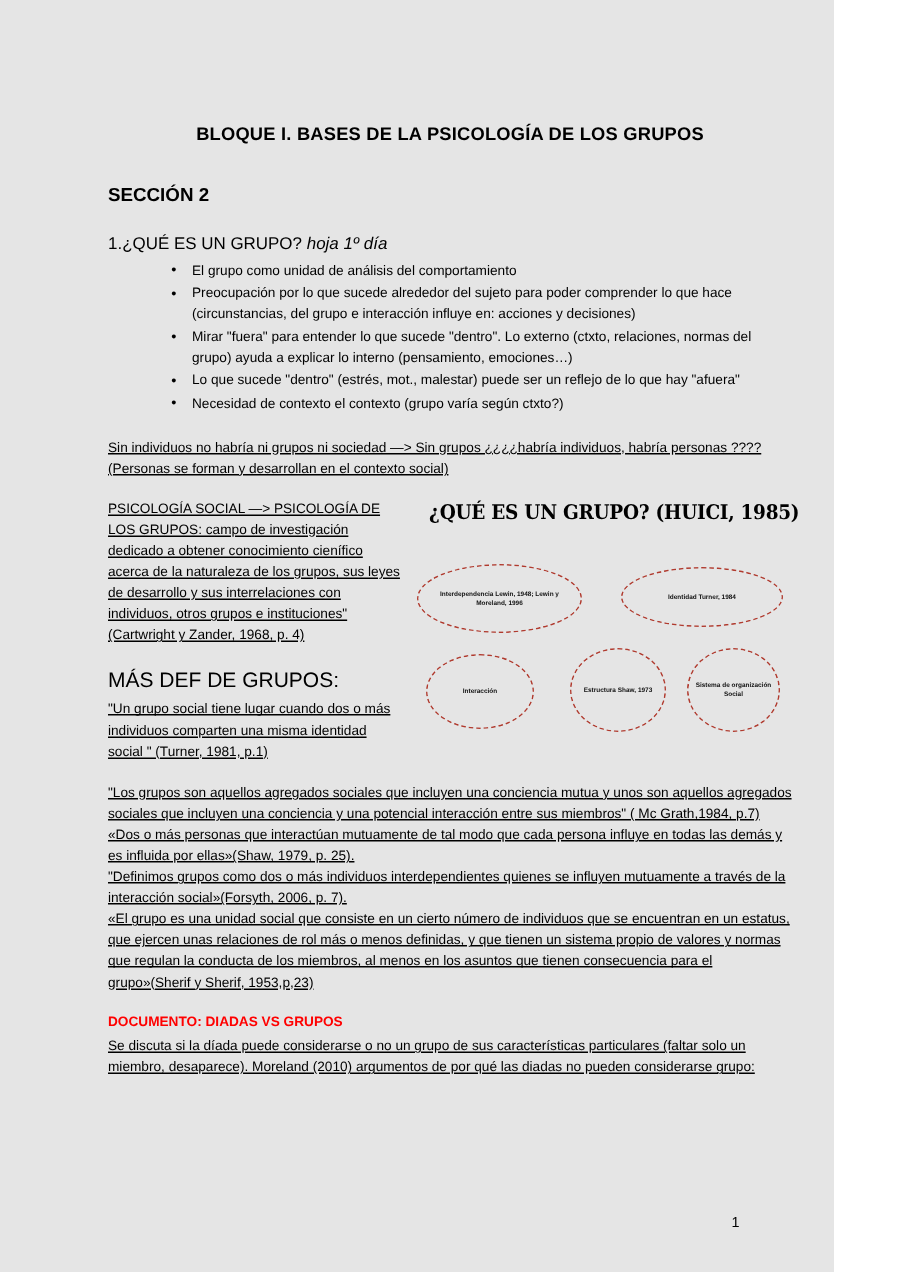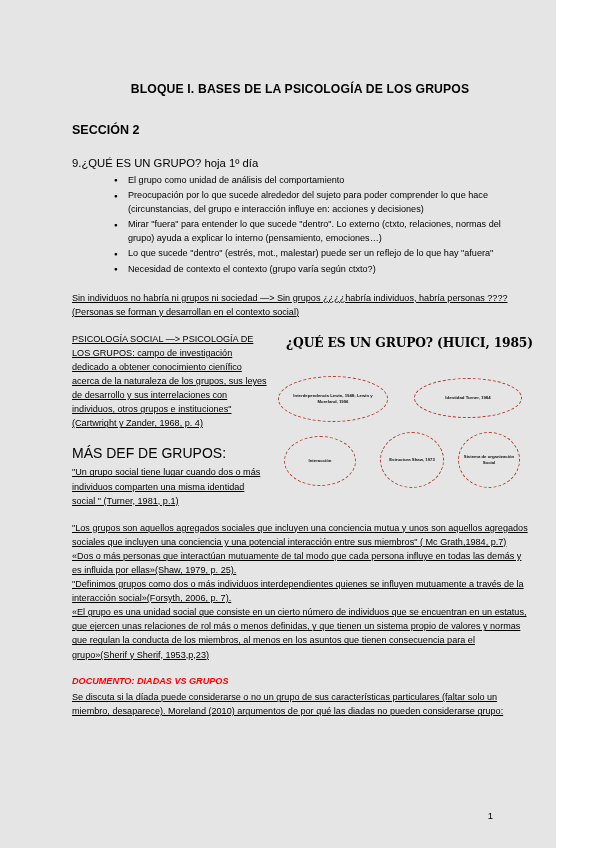--- a/index.html
+++ b/index.html
@@ -41,20 +41,21 @@
     margin: 0 0 18px 0;
     line-height: 1.2;
   }
 
   .q-heading {
     font-size: 11.3px;
     margin: 0 0 3px 0;
     line-height: 1.35;
   }
   .q-heading .ital {
+    font-style: italic;
   }
 
   ul.bullets {
     margin: 0 0 14px 0;
     padding-left: 42px;
     list-style: none;
   }
   ul.bullets li {
     font-size: 9.1px;
     line-height: 1.52;
@@ -135,21 +136,20 @@
   .narrow {
     width: 196px;
   }
 
   .red-heading {
     color: #ff0000;
     font-size: 9.1px;
     font-weight: bold;
     margin: 0 0 2px 0;
     line-height: 1.5;
-    font-style: italic;
   }
 
   .clearer { clear: both; }
 
   .page-number {
     position: absolute;
     right: 63px;
     bottom: 27px;
     font-size: 9.6px;
     color: #000;
@@ -159,21 +159,21 @@
 <body>
 
 <div class="page">
   <div class="content">
 
     <h1 class="doc-title">BLOQUE I. BASES DE LA PSICOLOGÍA DE LOS GRUPOS</h1>
 
     <h2 class="section-heading">SECCIÓN 2</h2>
 
     <div class="q-heading">
-      <span>9.¿QUÉ ES UN GRUPO?</span>
+      <span>1.¿QUÉ ES UN GRUPO?</span>
       <span class="ital">hoja 1º día</span>
     </div>
 
     <ul class="bullets">
       <li>El grupo como unidad de análisis del comportamiento</li>
       <li>Preocupación por lo que sucede alrededor del sujeto para poder comprender lo que hace (circunstancias, del grupo e interacción influye en: acciones y decisiones)</li>
       <li>Mirar "fuera" para entender lo que sucede "dentro". Lo externo (ctxto, relaciones, normas del grupo) ayuda a explicar lo interno (pensamiento, emociones…)</li>
       <li>Lo que sucede "dentro" (estrés, mot., malestar) puede ser un reflejo de lo que hay "afuera"</li>
       <li>Necesidad de contexto el contexto (grupo varía según ctxto?)</li>
     </ul>

